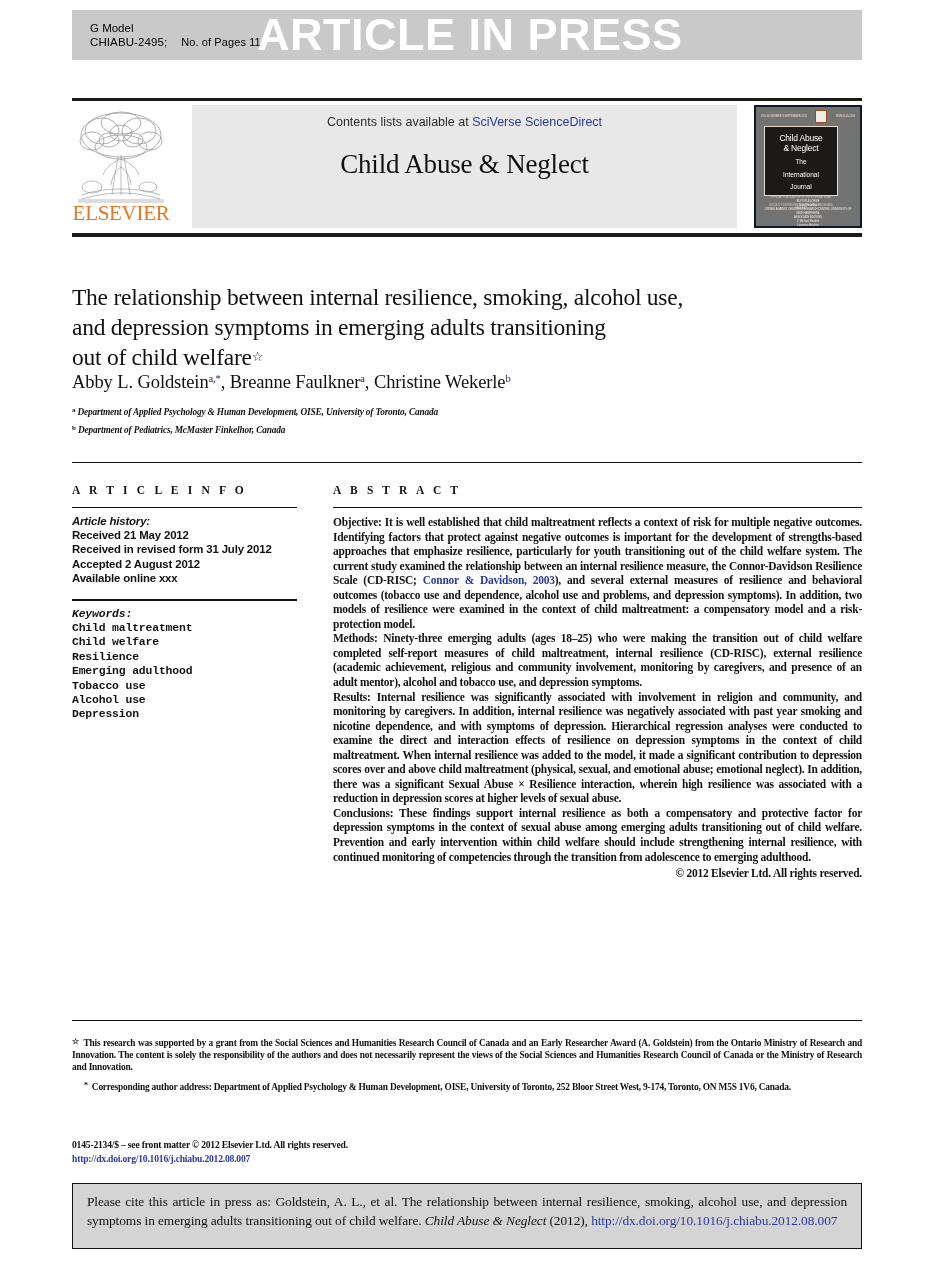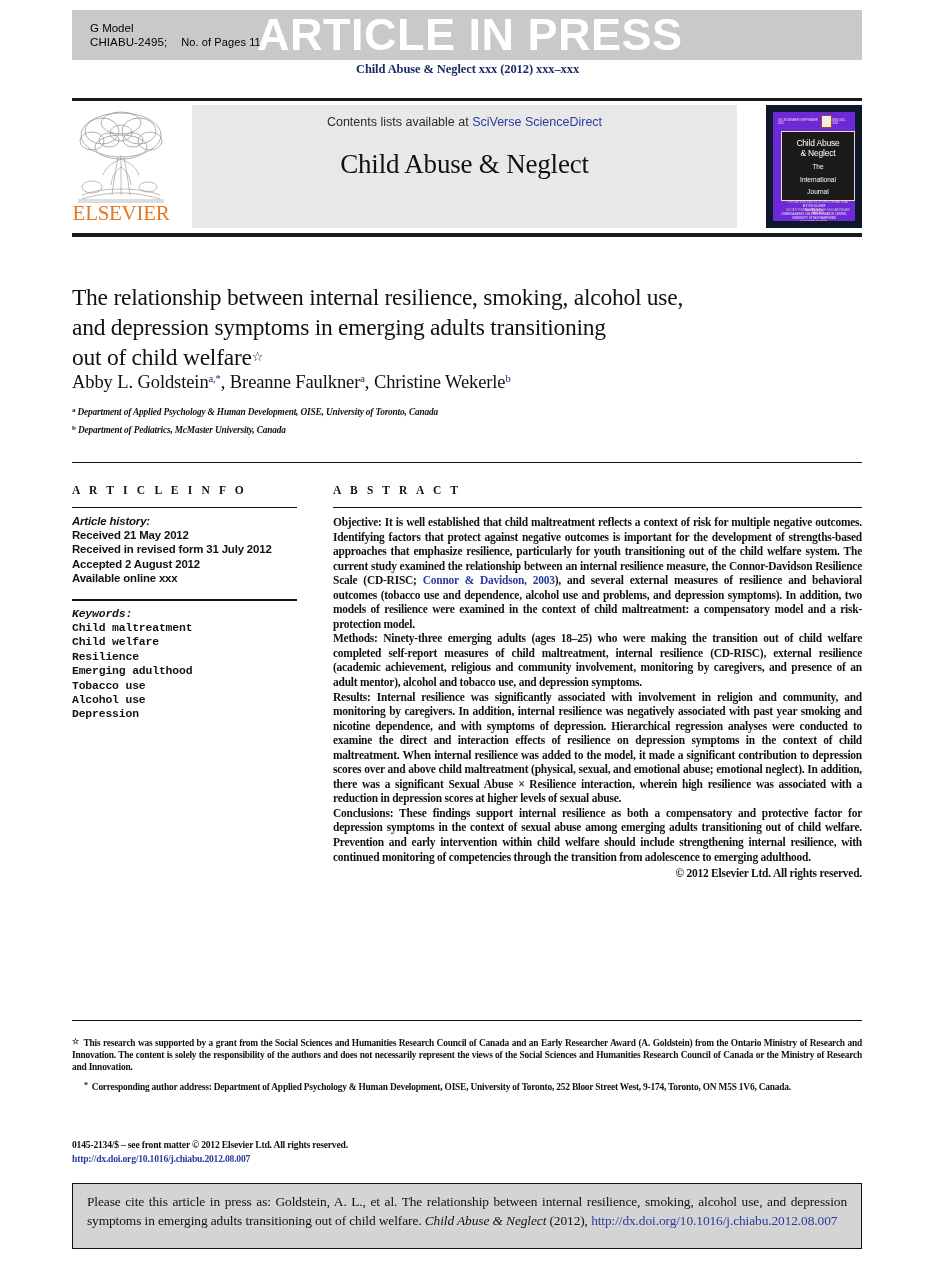--- a/index.html
+++ b/index.html
@@ -134,24 +134,24 @@
     text-align: center;
     font-family: "Liberation Serif", serif;
     font-size: 27px;
     color: #111;
     letter-spacing: -0.2px;
   }
   .cover-thumb {
     position: absolute;
     right: 0;
     top: 0;
-    width: 96px;
+    width: 108px;
     height: 123px;
-    background: #6d28d9;
-    border: 7px solid #0f172a;
+    background: #737373;
+    border: 2px solid #0f172a;
     box-sizing: border-box;
     overflow: hidden;
   }
   .cover-topbar {
     position: absolute;
     left: 3px; top: 3px; right: 3px;
     height: 13px;
     display: flex;
     align-items: center;
     justify-content: space-between;
@@ -415,21 +415,20 @@
   <div class="press-banner">
     <div class="gmodel-block">
       <div>G Model</div>
       <div class="gmodel-line2">
         <span>CHIABU-2495;</span><span class="pages">No. of Pages 11</span>
       </div>
     </div>
     <div class="press-words">ARTICLE IN PRESS</div>
   </div>
 
-  <div class="journal-cite">Child Abuse &amp; Neglect xxx (2012) xxx–xxx</div>
 
   <div class="masthead-rule-top"></div>
 
   <div class="masthead">
 
     <div class="elsevier-logo">
       <div class="tree-box">
         <svg width="90" height="97" viewBox="0 0 90 97" xmlns="http://www.w3.org/2000/svg">
           <g stroke="#8f8f8f" stroke-width="0.7" fill="none">
             <ellipse cx="45" cy="28" rx="40" ry="22"></ellipse>
@@ -513,21 +512,21 @@
       <span>Christine Wekerle</span><sup>b</sup>
     </div>
 
     <div class="affil">
       <div>
         <sup>a</sup>
         <span>Department of Applied Psychology &amp; Human Development, OISE, University of Toronto, Canada</span>
       </div>
       <div>
         <sup>b</sup>
-        <span>Department of Pediatrics, McMaster University, Canada</span>
+        <span>Department of Pediatrics, McMaster Finkelhor, Canada</span>
       </div>
     </div>
   </div>
 
   <div class="rule-under-title"></div>
 
   <div class="info-col">
     <div class="col-heading">A R T I C L E   I N F O</div>
     <div class="thin-rule"></div>
     <div class="hist-block">

